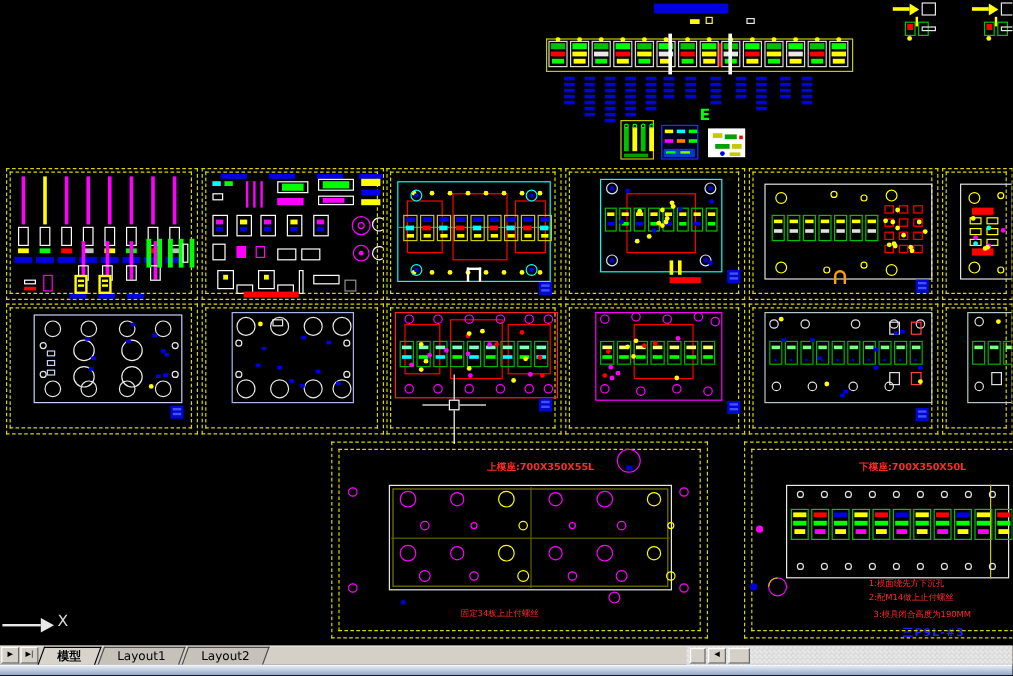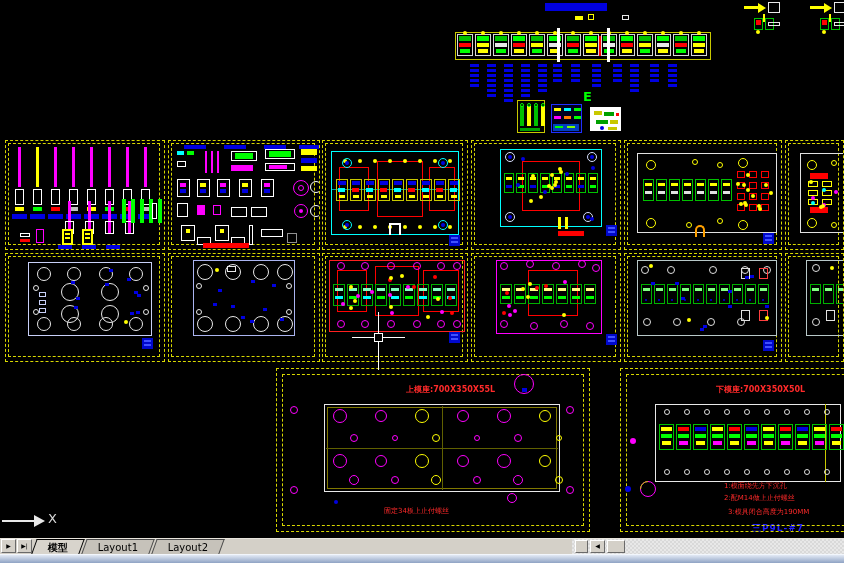--- a/index.html
+++ b/index.html
@@ -22,21 +22,21 @@
 <div class="screen">
   <div class="canvas" id="cv">
 
     <div class="ctext" style="left:406px;top:386px;color:#ff2a2a;font-size:8px;font-weight:bold">上模座:700X350X55L</div>
     <div class="ctext" style="left:384px;top:508px;color:#ff2a2a;font-size:7px">固定34板上止付螺丝</div>
     <div class="ctext" style="left:716px;top:386px;color:#ff2a2a;font-size:8px;font-weight:bold">下模座:700X350X50L</div>
     <div class="ctext" style="left:724px;top:483px;color:#ff2a2a;font-size:7px">1:模面绕先方下沉孔</div>
     <div class="ctext" style="left:724px;top:495px;color:#ff2a2a;font-size:7px">2:配M14做上止付螺丝</div>
     <div class="ctext" style="left:728px;top:509px;color:#ff2a2a;font-size:7px">3:模具闭合高度为190MM</div>
     <div class="ctext" style="left:583px;top:90px;color:#00ff00;font-size:13px;font-weight:bold">E</div>
-    <div class="ctext" style="left:752px;top:524px;color:#2222ff;font-size:9px;font-weight:bold;letter-spacing:1px">三P9L-#7</div>
+    <div class="ctext" style="left:752px;top:524px;color:#2222ff;font-size:9px;font-weight:bold;letter-spacing:1px">三P9L-#3</div>
 
     <div style="position:absolute;left:0;top:510px;width:70px;height:26px">
       <div style="position:absolute;left:2px;top:10px;width:32px;height:2px;background:#e8e8e8"></div>
       <div style="position:absolute;left:34px;top:5px;width:0;height:0;border-top:6px solid transparent;border-bottom:6px solid transparent;border-left:11px solid #e8e8e8"></div>
       <div class="ctext" style="left:48px;top:2px;color:#d8d8d8;font-size:13px">X</div>
     </div>
 
     <div style="position:absolute;left:0;top:0;z-index:50">
       <div style="position:absolute;left:352px;top:337px;width:53px;height:1px;background:#ffffff"></div>
       <div style="position:absolute;left:378px;top:312px;width:1px;height:58px;background:#ffffff"></div>

